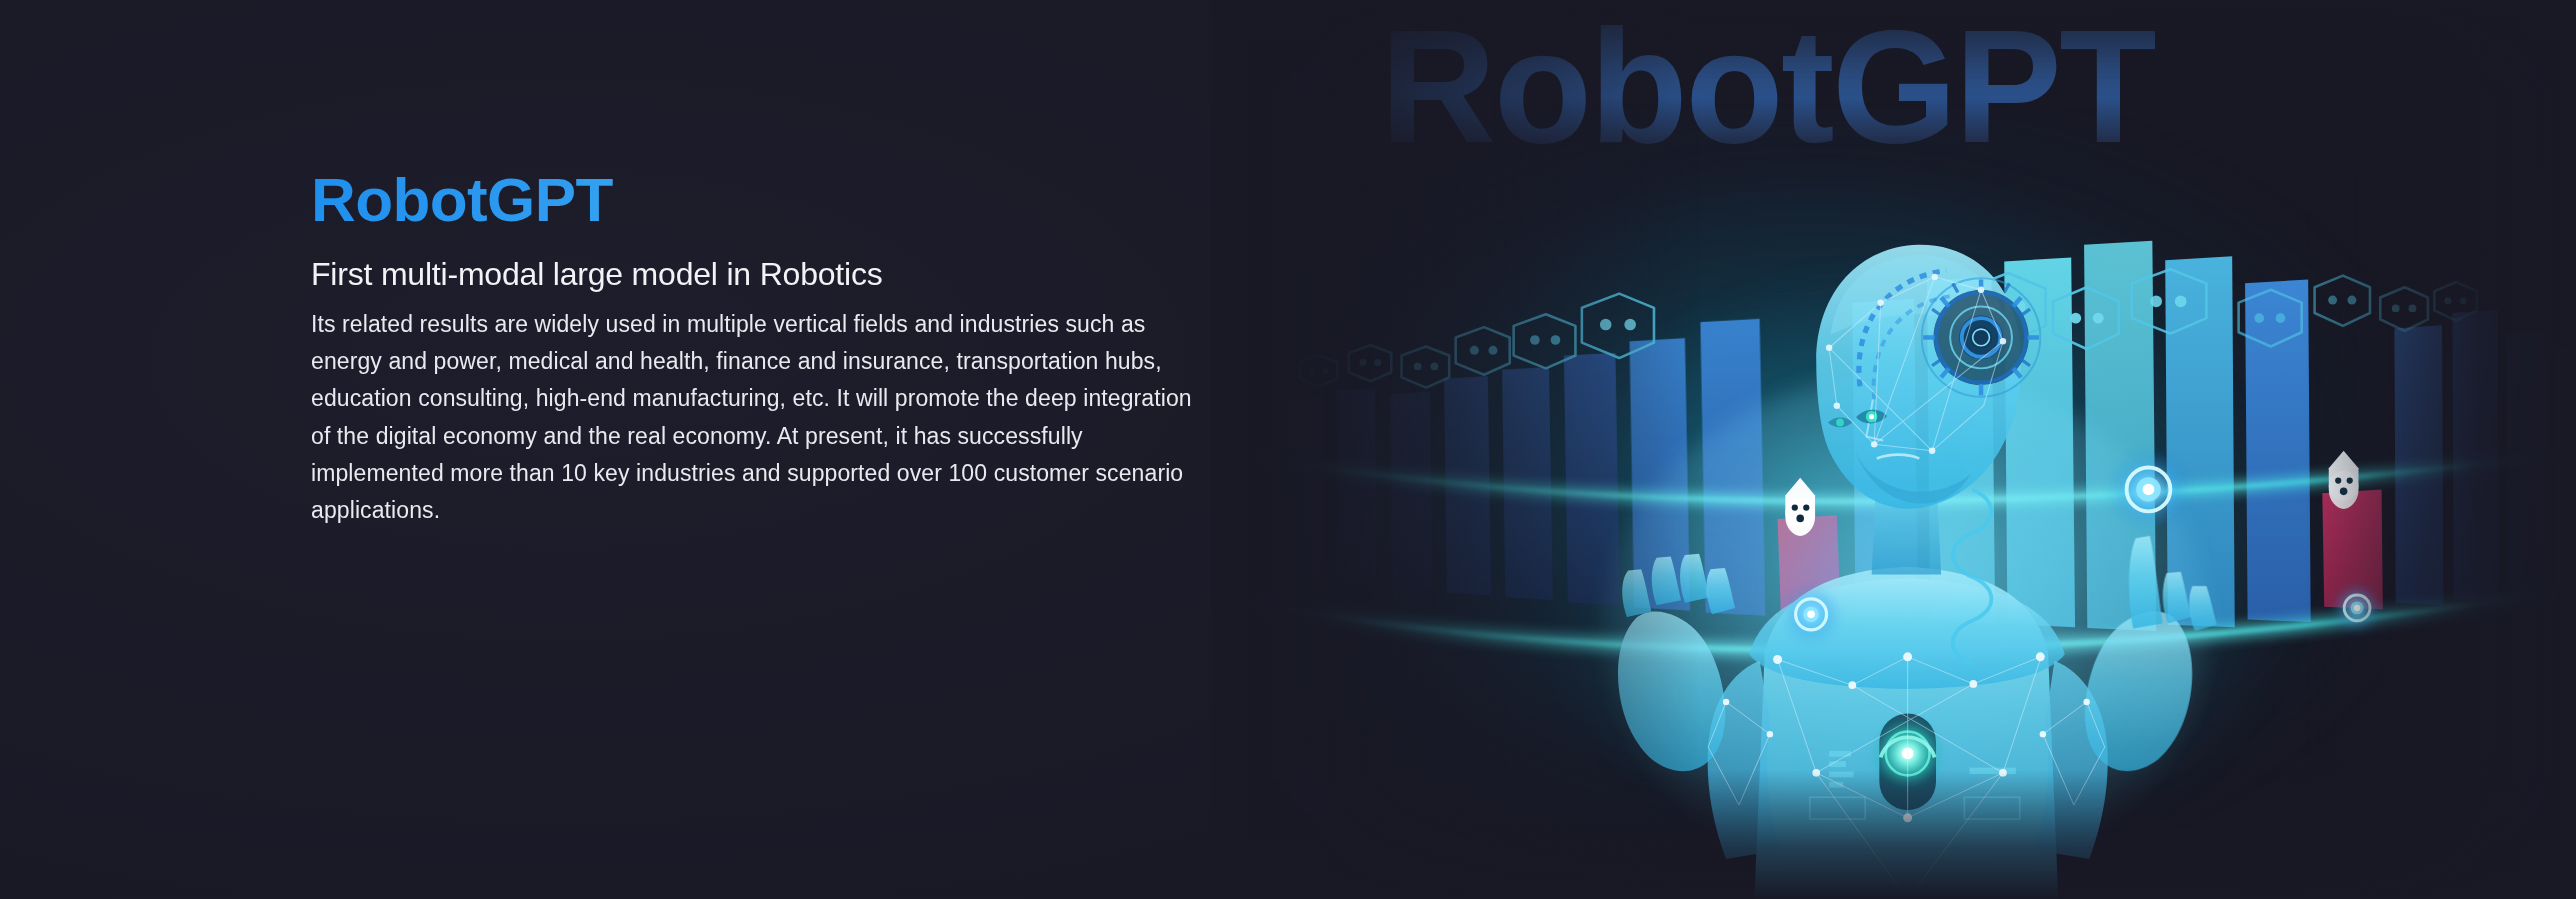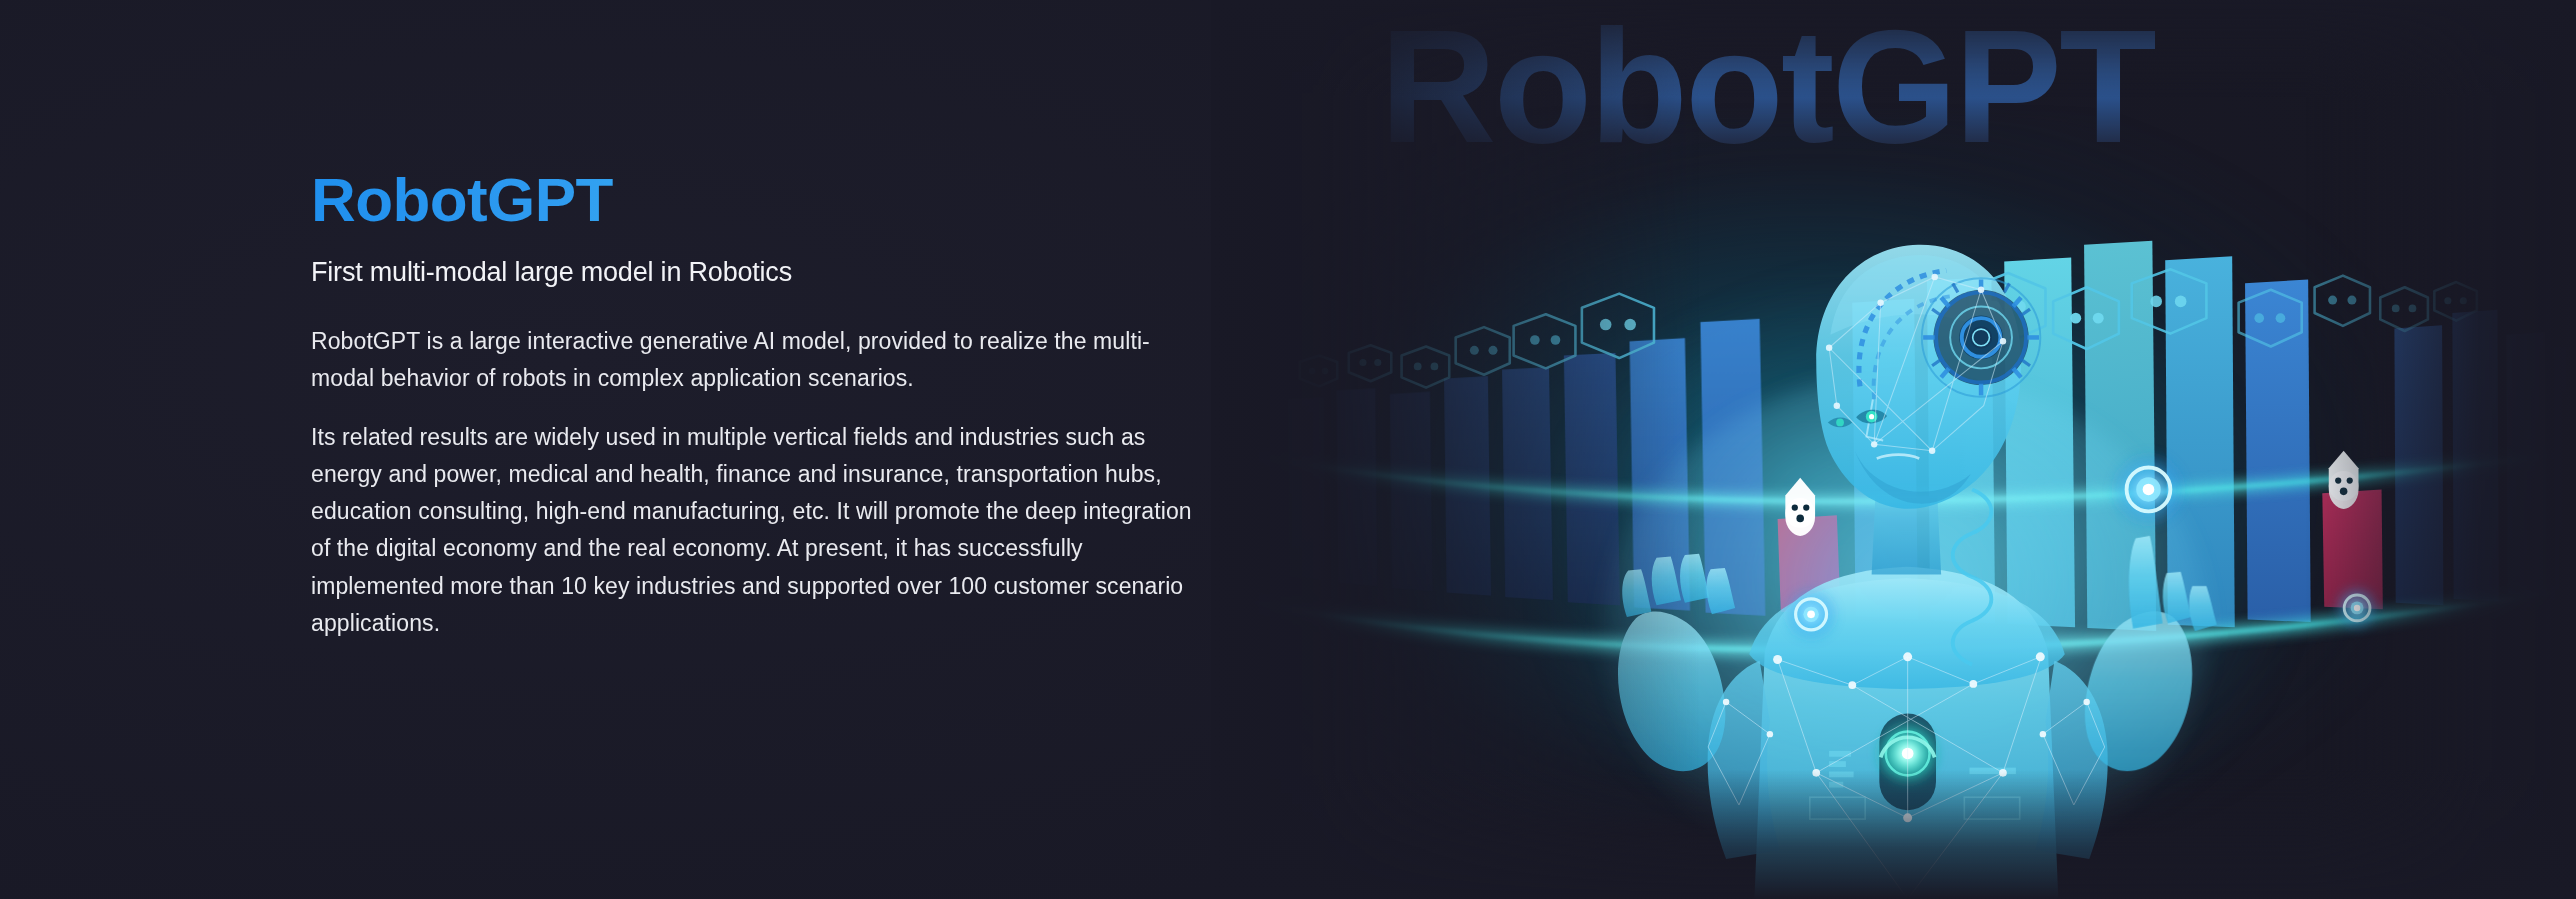--- a/index.html
+++ b/index.html
@@ -32,26 +32,26 @@
     letter-spacing:-0.6px;
     line-height:1.0;
     background:linear-gradient(100deg,#1f8fee 0%,#2f9cf0 28%,#44c4f3 62%,#57e8f6 100%);
     -webkit-background-clip:text;
     background-clip:text;
     color:transparent;
     -webkit-text-fill-color:transparent;
     margin-bottom:26px;
   }
   .subtitle {
-    font-size:27px;
+    font-size:32px;
     font-weight:400;
     color:#f2f3f7;
     letter-spacing:-0.2px;
     line-height:1.12;
-    margin-bottom:36px;
+    margin-bottom:13px;
   }
   .para {
     font-size:23px;
     line-height:1.62;
     color:#e9eaef;
     letter-spacing:0.1px;
     max-width:895px;
   }
   .para + .para { margin-top:21px; }
 
@@ -545,18 +545,17 @@
       <div class="hero-fade-top"></div>
       <div class="hero-fade-left"></div>
       <div class="hero-fade-right"></div>
       <div class="hero-fade-bottom"></div>
     </div>
   </div>
 
   <div class="copy">
     <h1 class="brand-title">RobotGPT</h1>
     <h2 class="subtitle">First multi-modal large model in Robotics</h2>
-    <p class="para">RobotGPT is a large interactive generative AI model, provided to realize the multi-modal behavior of robots in complex application scenarios.</p>
     <p class="para">Its related results are widely used in multiple vertical fields and industries such as energy and power, medical and health, finance and insurance, transportation hubs, education consulting, high-end manufacturing, etc. It will promote the deep integration of the digital economy and the real economy. At present, it has successfully implemented more than 10 key industries and supported over 100 customer scenario applications.</p>
   </div>
 
 </div>
 
 
 </body></html>

